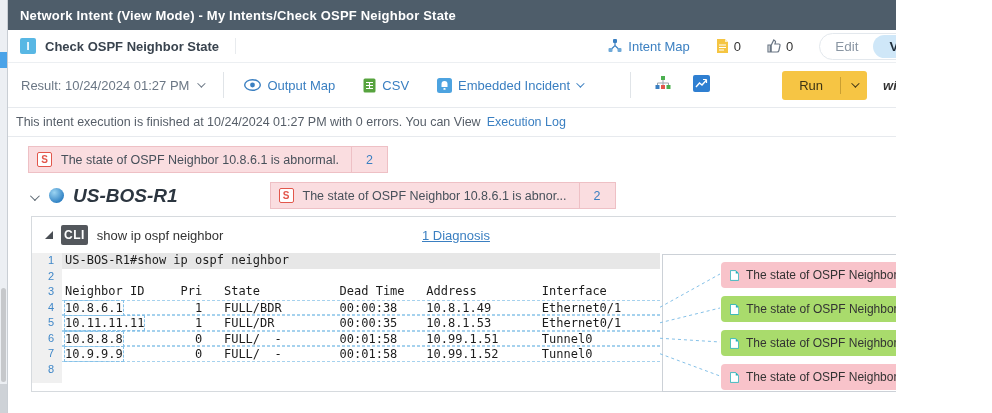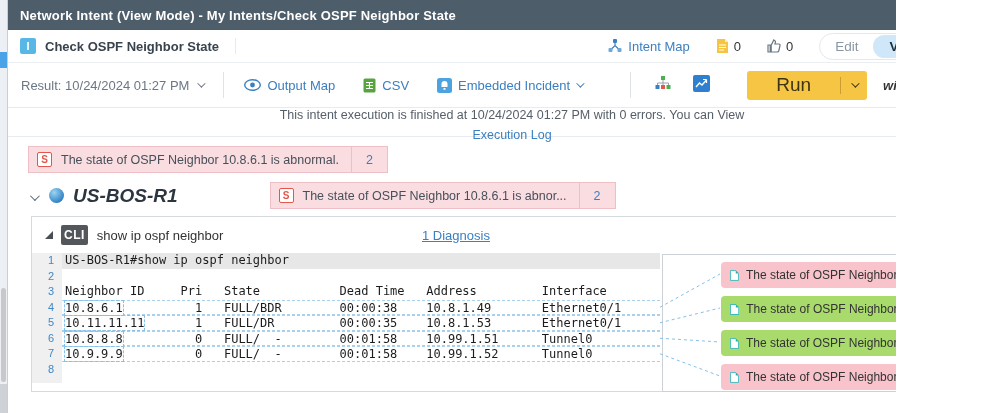--- a/index.html
+++ b/index.html
@@ -37,28 +37,28 @@
 
   
   .toolbar { position:absolute; left:0; top:63px; right:0; height:44px; display:flex; align-items:center; padding:0 18px 0 13px; }
   .tb-result { color:#6b7785; font-size:13px; display:flex; align-items:center; gap:8px; cursor:pointer; }
   .v-div { width:1px; height:26px; background:#e0e4e8; margin:0 20px; }
   .tb-link { color:#3a7fc1; font-size:13px; display:flex; align-items:center; gap:6px; cursor:pointer; margin-right:28px; }
   .chev { display:inline-block; width:6px; height:6px; border-right:1.5px solid currentColor; border-bottom:1.5px solid currentColor; transform:rotate(45deg) translateY(-2px); }
   .tb-icons { display:flex; align-items:center; gap:22px; margin-left:4px; }
   .tb-right { margin-left:auto; display:flex; align-items:center; gap:10px; }
   .run-btn { display:flex; align-items:center; height:29px; background:#f6c544; border-radius:3px; cursor:pointer; }
-  .run-btn .r-label { padding:0 29px; font-size:19px; color:#3d3415; }
+  .run-btn .r-label { padding:0 17px; font-size:13px; color:#3d3415; }
   .run-btn .r-sep { width:1px; height:17px; background:rgba(120,90,15,.35); }
   .run-btn .r-caret { padding:0 10px; color:#3d3415; display:flex; align-items:center; }
   .with-txt { font-size:13px; font-style:italic; font-weight:bold; color:#333; margin-left:6px; }
   .live-link { font-size:13px; color:#3a7fc1; cursor:pointer; }
 
   
-  .statusrow { position:absolute; left:0; top:107px; right:0; height:30px; border-top:1px solid #e7eaee; border-bottom:1px solid #e7eaee; display:flex; align-items:center; padding-left:24px; font-size:12.5px; color:#565e68; gap:6px;flex-direction:column; }
+  .statusrow { position:absolute; left:0; top:107px; right:0; height:30px; border-top:1px solid #e7eaee; border-bottom:1px solid #e7eaee; display:flex; align-items:center; padding-left:8px; font-size:12.5px; color:#565e68; gap:6px; }
   .statusrow a { color:#3a7fc1; text-decoration:none; cursor:pointer; }
 
   
   .alert-chip { display:inline-flex; align-items:center; height:27px; background:#fadde0; border:1px solid #eec0c5; font-size:12.5px; color:#47505a; cursor:pointer; }
   .alert-chip .a-text { padding:0 12px 0 9px; }
   .alert-chip .a-sep { width:1px; align-self:stretch; background:#eec0c5; }
   .alert-chip .a-count { padding:0 14px; color:#3a7fc1; }
   .s-badge { width:15px; height:15px; margin-left:8px; background:#fff; border:1px solid #e2574c; border-radius:2px; color:#e2574c; font-size:10px; font-weight:bold; display:flex; align-items:center; justify-content:center; flex:none; }
 
   .summaryrow { position:absolute; left:20px; top:146px; right:27px; display:flex; align-items:center; }

